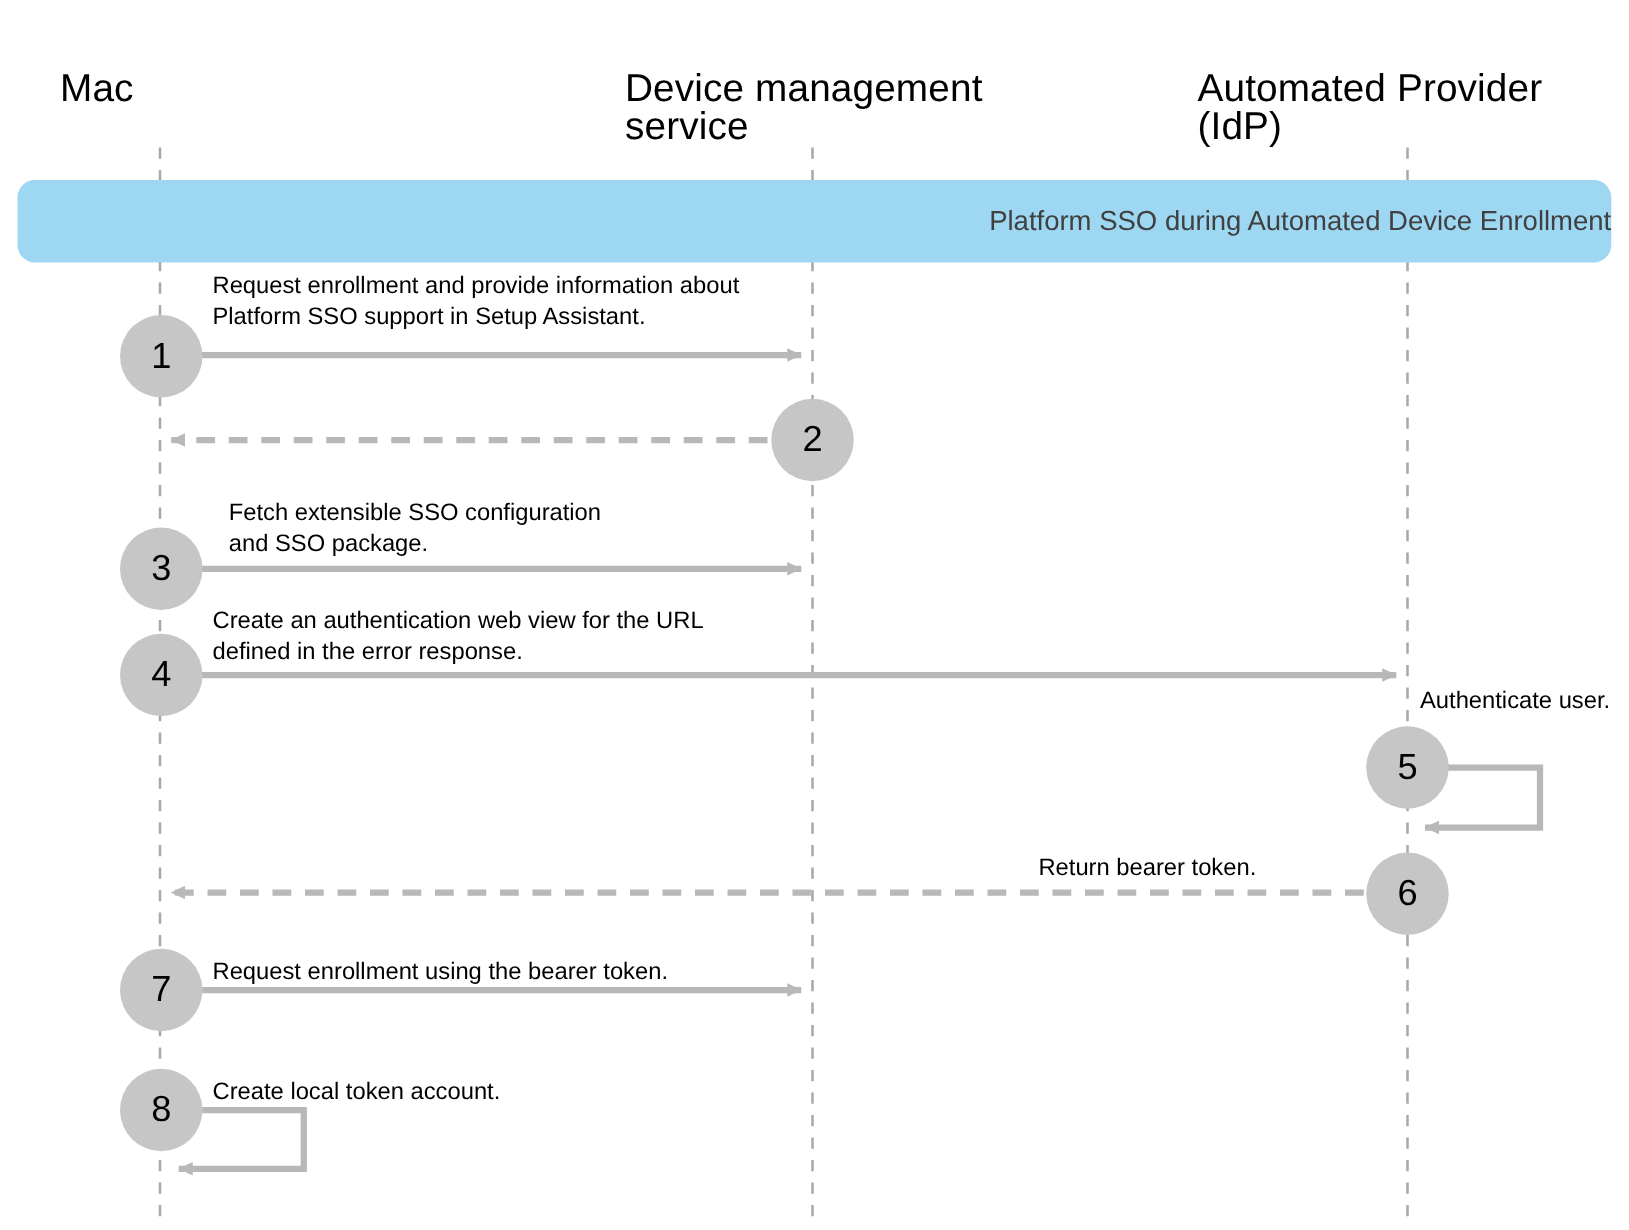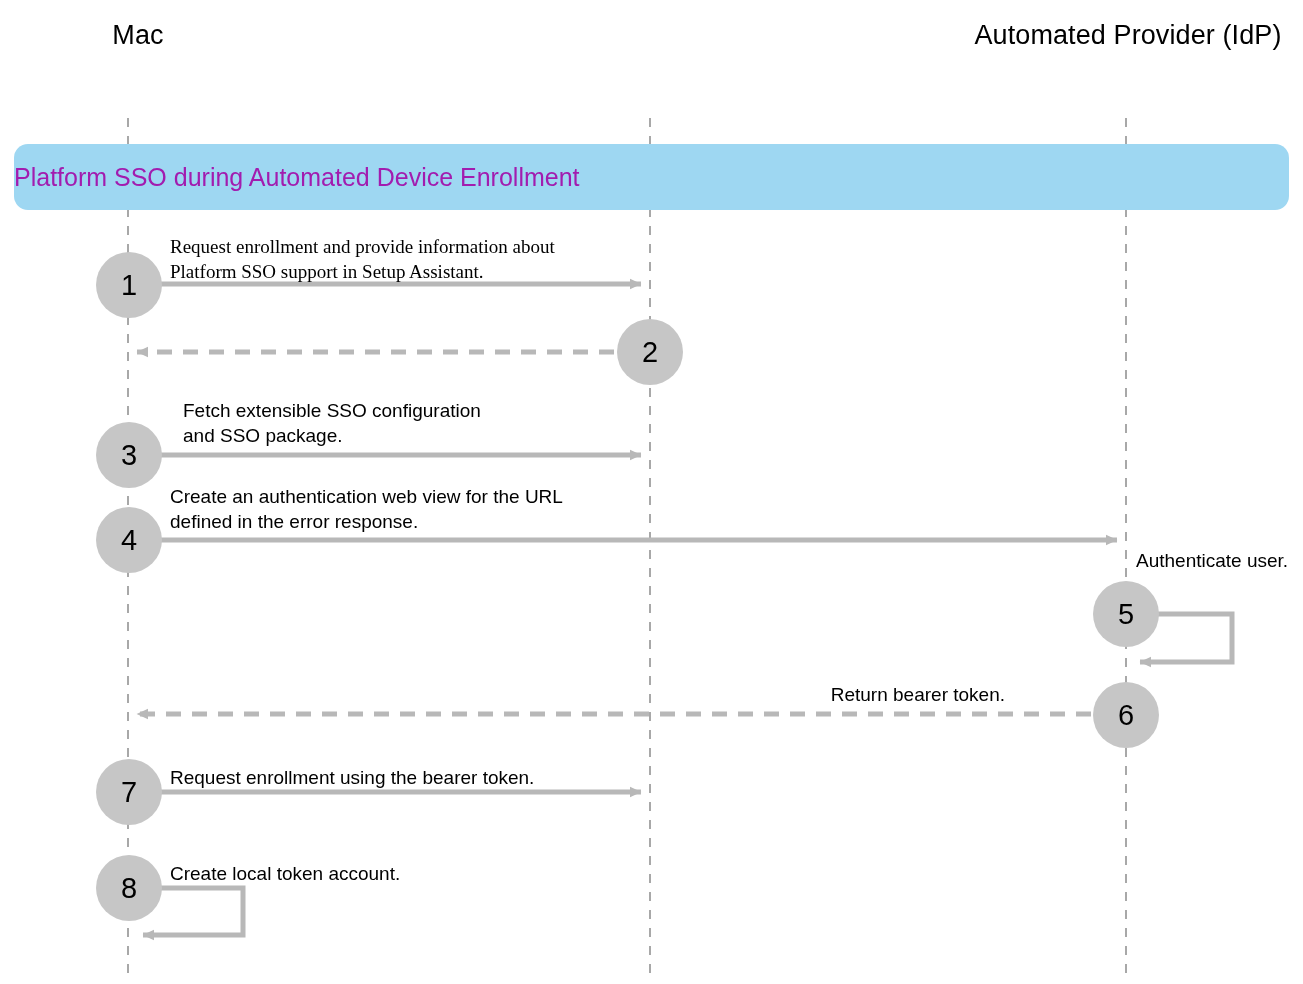--- a/index.html
+++ b/index.html
@@ -28,32 +28,33 @@
   .layer-text {
     position: absolute;
     left: 0;
     top: 0;
     width: 1303px;
     height: 984px;
     pointer-events: none;
   }
   .lane-header {
     position: absolute;
-    text-align: center;
-    font-size: 27px;
+    text-align: left;
+    font-size: 31px;
     line-height: 30px;
     color: #000;
     letter-spacing: 0.1px;
+    margin-top: 36px;
   }
   .phase-banner-label {
     position: absolute;
-    text-align: left;
-    font-size: 25px;
+    text-align: right;
+    font-size: 22px;
     line-height: 30px;
-    color: #a21caf;
+    color: #404040;
   }
   .msg-label {
     position: absolute;
     font-size: 19px;
     line-height: 25px;
     color: #000;
     white-space: pre-line;
   }
   .msg-label.right-align {
     text-align: right;
@@ -117,35 +118,37 @@
       <circle cx="1126" cy="715" r="33" fill="#c6c6c6"></circle>
       <circle cx="129" cy="792" r="33" fill="#c6c6c6"></circle>
       <circle cx="129" cy="888" r="33" fill="#c6c6c6"></circle>
     </g>
   </svg>
 
   <div class="layer-text">
 
     <div class="lane-header" style="left:48px; top:20px; width:180px;">Mac</div>
 
+    <div class="lane-header" style="left:500px; top:20px; width:300px;">Device management
+service</div>
 
     <div class="lane-header" style="left:958px; top:20px; width:340px;">Automated Provider (IdP)</div>
 
     <div class="phase-banner-label" style="left:14px; top:162px; width:1275px;">Platform SSO during Automated Device Enrollment</div>
 
     <div class="step-num" style="left:96px; top:252px;">1</div>
     <div class="step-num" style="left:617px; top:319px;">2</div>
     <div class="step-num" style="left:96px; top:422px;">3</div>
     <div class="step-num" style="left:96px; top:507px;">4</div>
     <div class="step-num" style="left:1093px; top:581px;">5</div>
     <div class="step-num" style="left:1093px; top:682px;">6</div>
     <div class="step-num" style="left:96px; top:759px;">7</div>
     <div class="step-num" style="left:96px; top:855px;">8</div>
 
-    <div class="msg-label" style="left:170px; top:234px; width:500px;font-family:Liberation Serif, serif;">Request enrollment and provide information about
+    <div class="msg-label" style="left:170px; top:216px; width:500px;">Request enrollment and provide information about
 Platform SSO support in Setup Assistant.</div>
 
 
     <div class="msg-label" style="left:170px; top:398px; width:470px;margin-left:13px;">Fetch extensible SSO configuration
 and SSO package.</div>
 
     <div class="msg-label" style="left:170px; top:484px; width:520px;">Create an authentication web view for the URL
 defined in the error response.</div>
 
     <div class="msg-label" style="left:1136px; top:548px; width:170px;">Authenticate user.</div>

